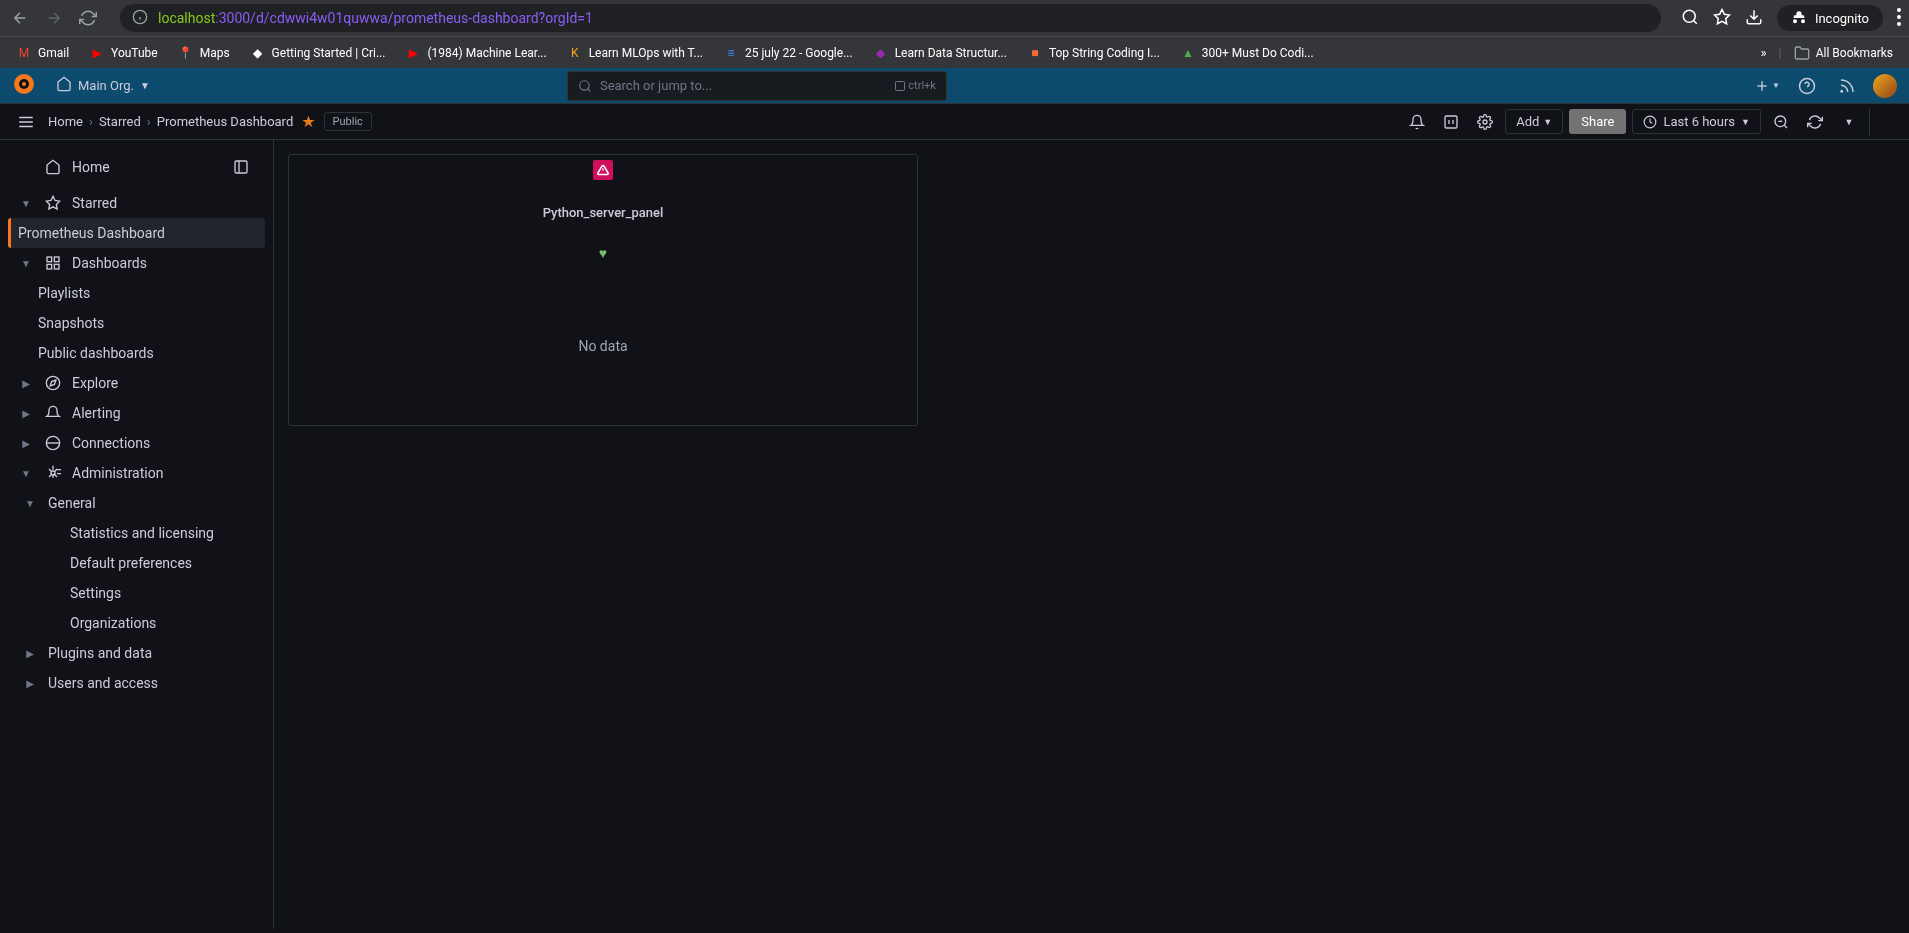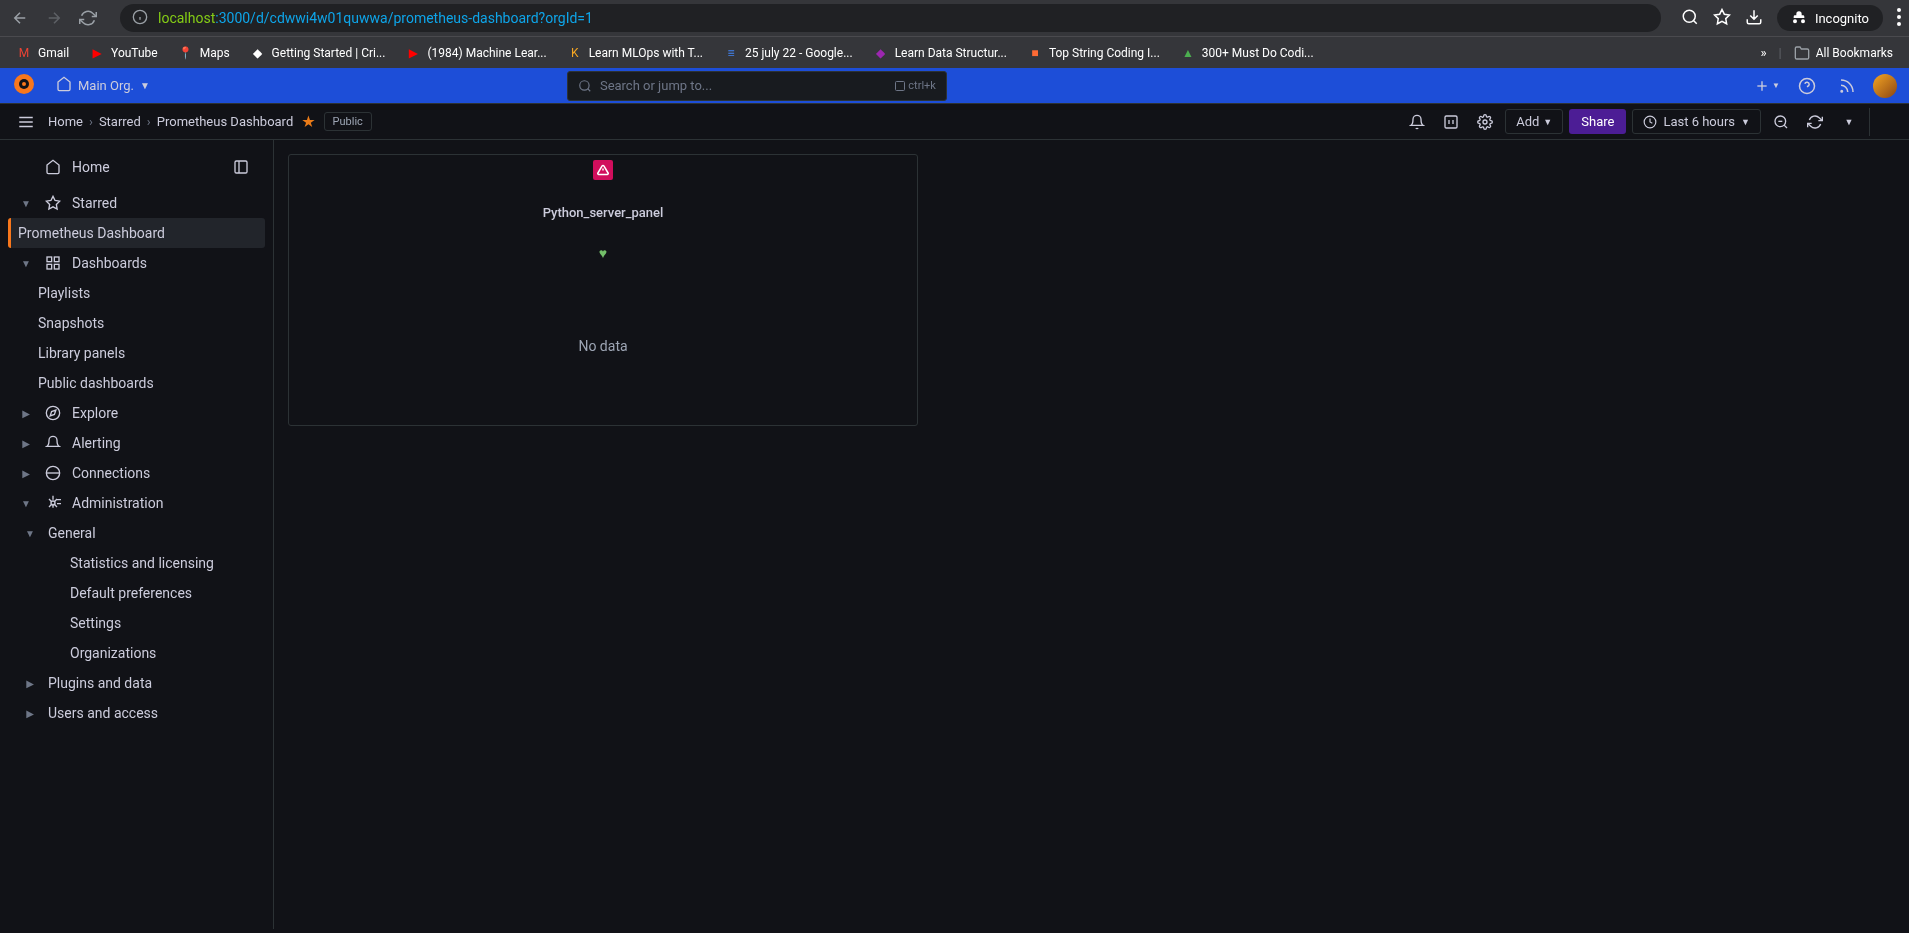--- a/index.html
+++ b/index.html
@@ -42,21 +42,21 @@
       padding: 0 12px;
       gap: 10px;
       color: #fff;
       font-size: 14px;
       margin: 0 10px;
     }
     .url-host {
       color: #84cc16;
     }
     .url-path {
-      color: #0ea5e9;
+      color: #8b5cf6;
     }
     .chrome-right {
       display: flex;
       align-items: center;
       gap: 14px;
       color: #fff;
     }
     .incognito-badge {
       background: #202124;
       border-radius: 16px;
@@ -92,21 +92,21 @@
       display: flex;
       align-items: center;
       justify-content: center;
       font-size: 12px;
     }
     .bookmark-spacer {
       margin-left: auto;
     }
     
     .grafana-header {
-      background: #1d4ed8;
+      background: #0c4a6e;
       height: 36px;
       display: flex;
       align-items: center;
       padding: 0 12px;
       gap: 12px;
       border-bottom: 1px solid #2c3235;
     }
     .grafana-logo {
       width: 24px;
       height: 24px;
@@ -202,21 +202,21 @@
     .add-btn {
       border: 1px solid #2c3235;
       border-radius: 3px;
       padding: 4px 10px;
       display: flex;
       align-items: center;
       gap: 4px;
       cursor: pointer;
     }
     .share-btn {
-      background: #4c1d95;
+      background: #737373;
       color: #fff;
       border-radius: 3px;
       padding: 5px 12px;
       cursor: pointer;
       font-size: 13px;
     }
     .time-picker {
       border: 1px solid #2c3235;
       border-radius: 3px;
       padding: 4px 10px;
@@ -611,23 +611,20 @@
       </span>
       <span>Dashboards</span>
     </div>
     <div class="sidebar-item sidebar-sub">
       <span>Playlists</span>
     </div>
     <div class="sidebar-item sidebar-sub">
       <span>Snapshots</span>
     </div>
     <div class="sidebar-item sidebar-sub">
-      <span>Library panels</span>
-    </div>
-    <div class="sidebar-item sidebar-sub">
       <span>Public dashboards</span>
     </div>
     <div class="sidebar-item">
       <span class="sidebar-caret">▶</span>
       <span class="sidebar-icon">
         <svg width="16" height="16" viewBox="0 0 24 24" fill="none" stroke="currentColor" stroke-width="2">
             <circle cx="12" cy="12" r="10"></circle>
             <polygon points="16.24 7.76 14.12 14.12 7.76 16.24 9.88 9.88 16.24 7.76"></polygon>
           </svg>
       </span>

